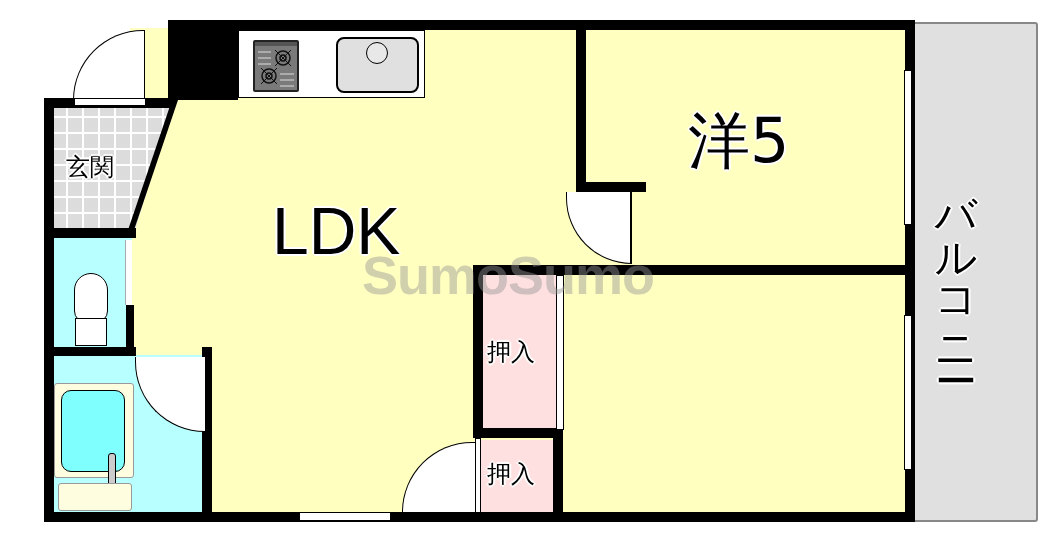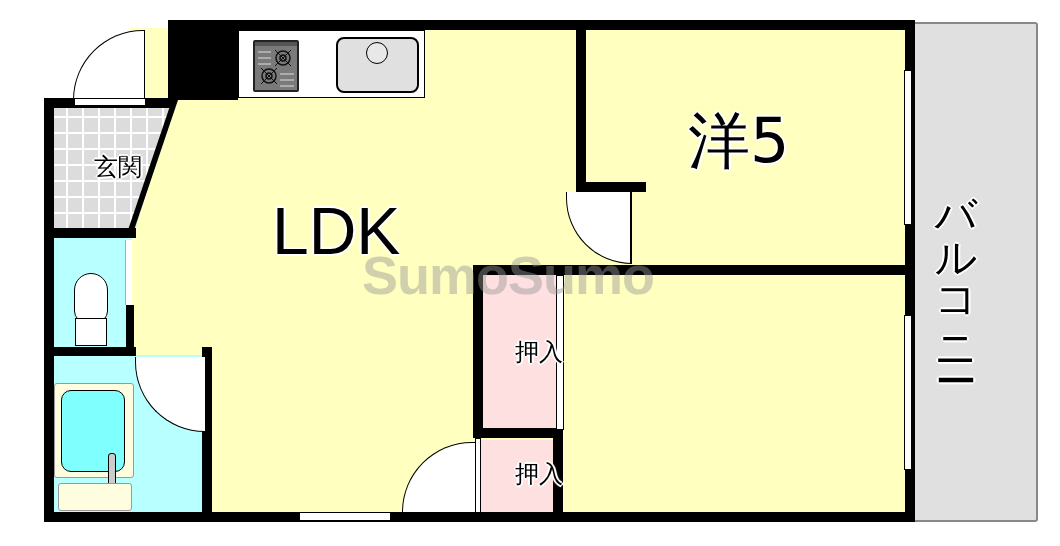--- a/index.html
+++ b/index.html
@@ -8,21 +8,21 @@
   .wall{position:absolute;background:#000;}
   .room-ldk{background:#ffffc0;}
   .room-yo{background:#ffffc0;}
   .tile{background-color:#dcdcdc;background-image:linear-gradient(#ffffff 2px,transparent 2px),linear-gradient(90deg,#ffffff 2px,transparent 2px);background-size:16px 16px;}
   .wet{background:#b8ffff;}
   .closet{background:#ffe0e0;}
   .balcony{background:#e0e0e0;border:2px solid #888;border-radius:0 3px 3px 0;}
   .label{position:absolute;color:#000;text-shadow:0 0 3px #fff,0 0 3px #fff,2px 0 0 #fff,-2px 0 0 #fff,0 2px 0 #fff,0 -2px 0 #fff;white-space:nowrap;line-height:1;}
   .big{font-family:"Liberation Sans","DejaVu Sans",sans-serif;font-size:66px;text-align:right;}
   .mid{font-size:30px;}
-  .small{font-size:24px;margin-left:28px;}
+  .small{font-size:24px;}
   .win{position:absolute;background:#fff;border:1px solid #000;box-sizing:border-box;}
   .door-arc{position:absolute;background:#fff;box-sizing:border-box;border:1.5px solid #000;}
   .watermark{position:absolute;font-family:"Liberation Sans",sans-serif;font-weight:bold;font-size:54px;color:rgba(150,150,150,0.45);letter-spacing:-1px;}
 </style>
 </head>
 <body>
 
 <div class="abs" style="left:0;top:0;width:1060px;height:546px;">
 
   <div class="abs room-ldk" style="left:130px;top:28px;width:450px;height:490px;"></div>

